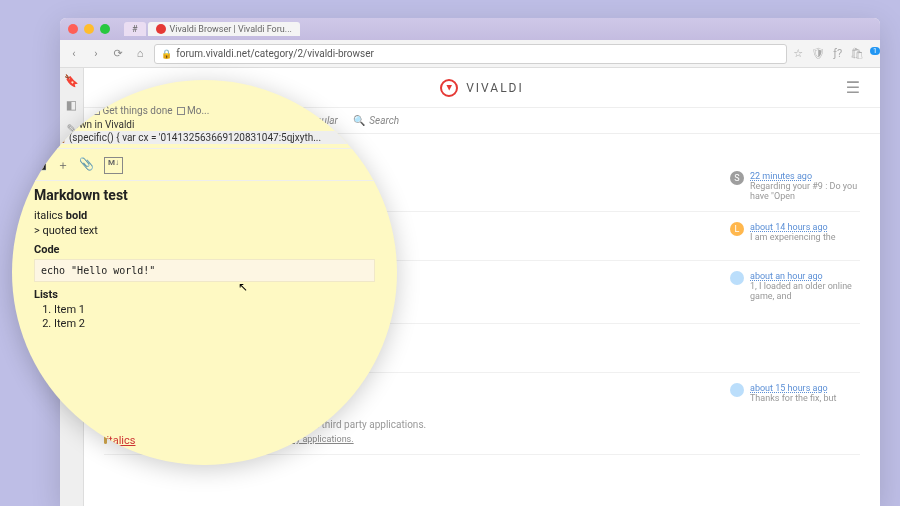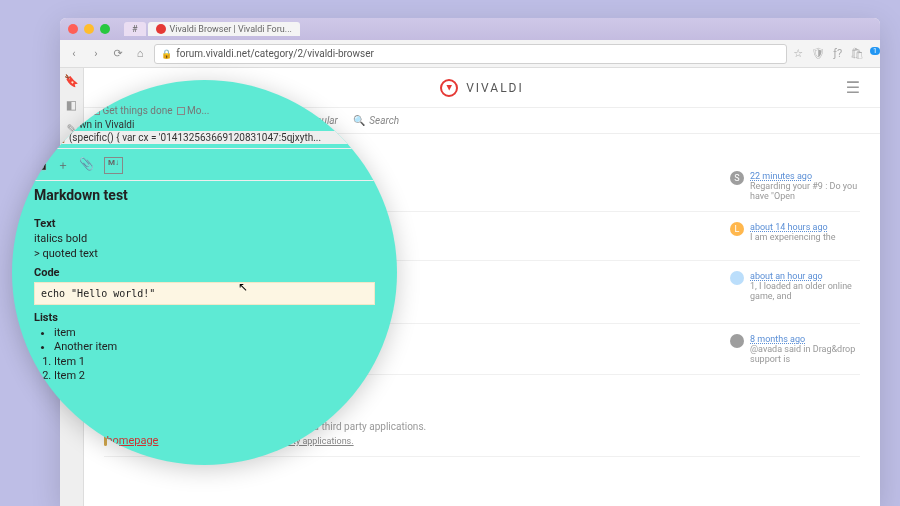--- a/index.html
+++ b/index.html
@@ -38,36 +38,36 @@
 .fsub { color:#999; font-size:10px; margin-top:2px; }
 .flinks{color:#999;font-size:9px;margin-top:4px}
 .flinks u{color:#888}
 .fside { width:130px; font-size:9px; color:#999; display:flex; gap:6px; }
 .fside .av{width:14px;height:14px;border-radius:50%;flex-shrink:0}
 .fside a{color:#5b8fd6;text-decoration:underline dotted}
 .fside .txt{color:#999}
 .staff{display:inline-block;background:#d4a94e;color:#fff;font-size:8px;padding:1px 4px;border-radius:2px;margin-top:2px}
 
 
-.circle { position:absolute; left:12px; top:80px; width:385px; height:385px; border-radius:50%; background:#5eead4; box-shadow:0 4px 24px rgba(0,0,0,.2); overflow:hidden; }
+.circle { position:absolute; left:12px; top:80px; width:385px; height:385px; border-radius:50%; background:#fef9c3; box-shadow:0 4px 24px rgba(0,0,0,.2); overflow:hidden; }
 .circ-inner { position:absolute; inset:0; padding-top:8px; }
 .notehdr { padding:0 20px 0 48px; font-size:10px; color:#555; }
 .notehdr .nt{font-weight:600;}
 .ck{display:inline-block;width:8px;height:8px;border:1px solid #888;margin:0 2px;vertical-align:middle}
 .nlist{padding:2px 20px 0 42px;font-size:10px;color:#333}
 .nlist div{padding:1px 0;white-space:nowrap;overflow:hidden;text-overflow:ellipsis}
 .nlist .sel{background:#eee}
 .ntools{padding:8px 20px 6px 20px;display:flex;gap:10px;color:#666;font-size:12px;border-top:1px solid #eee;border-bottom:1px solid #eee;margin-top:4px}
 .ntools .md{border:1px solid #888;font-size:8px;padding:0 3px;font-weight:700}
 .prev{padding:6px 22px;font-size:11px;color:#222}
-.prev h3{font-size:14px;margin-bottom:14px}
+.prev h3{font-size:14px;margin-bottom:6px}
 .prev h4{font-size:11px;margin:6px 0 2px}
 .prev p{margin:2px 0}
 .prev .it{}
-.prev .bd{font-weight:400}
+.prev .bd{font-weight:700}
 .prev code{font-family:Menlo,Consolas,monospace;font-size:10px}
 .prev .blk{background:#fdf6e3;padding:4px 6px;margin:3px 0;border:1px solid #f0e8c8}
 .prev ul,.prev ol{padding-left:20px;margin:2px 0}
 .prev li{margin:1px 0}
 .foot{position:absolute;bottom:16px;left:24px;display:flex;align-items:center;gap:6px;font-size:11px}
 .flo{width:18px;height:18px;border:2px solid #e53935;border-radius:50%;position:relative}
 .flo::after{content:"";position:absolute;inset:3px;background:#e53935;clip-path:polygon(0 0,100% 0,50% 100%)}
 .foot a{color:#c33}
 .cursor{position:absolute;left:238px;top:280px;font-size:12px;color:#000}
 </style>
@@ -168,32 +168,32 @@
   </div>
         </div>
         <div class="frow">
           <div class="bar" style="background:#e53935"></div>
   <div class="fmain">
     <div class="ftitle">..platforms</div>
 
     <div class="fsub">..cuss issues related to all platforms.</div>
 
   </div>
-  <div class="fside">
-    <div class="av" style="background:#9e9e9e;color:#fff;font-size:9px;text-align:center;line-height:14px"></div>
-    <div><a>8 months ago</a><div class="txt">@avada said in Drag&amp;drop support is</div></div>
-  </div>
         </div>
         <div class="frow">
           <div class="bar" style="background:#d4a94e"></div>
   <div class="fmain">
     <div class="ftitle">Customizations &amp; Extensions</div>
     <span class="staff">staff</span>
     <div class="fsub">Share designs, modifications, extensions and third party applications.</div>
     <div class="flinks"><u>Design, Extensions, Modifications, Third party applications.</u></div>
+  </div>
+  <div class="fside">
+    <div class="av" style="background:#bbdefb;color:#fff;font-size:9px;text-align:center;line-height:14px"></div>
+    <div><a>about 15 hours ago</a><div class="txt">Thanks for the fix, but</div></div>
   </div>
         </div>
       </div>
   </div>
 </div>
 
 <div class="circle">
   <div class="circ-inner">
     <div class="notehdr">
       <div class="nt">Notes</div>
@@ -206,36 +206,31 @@
       <div class="sel">📋 <span>(specific() { var cx = '014132563669120831047:5qjxyth...</span></div>
     </div>
     <div class="ntools">
       <span>📷</span>
       <span>＋</span>
       <span>📎</span>
       <span class="md">M↓</span>
     </div>
     <div class="prev">
       <h3>Markdown test</h3>
-      <h4>Text</h4>
       <p><span class="it">italics</span> <span class="bd">bold</span></p>
       <p>&gt; quoted text</p>
       <h4>Code</h4>
       <div class="blk"><code>echo "Hello world!"</code></div>
       <h4>Lists</h4>
-      <ul>
-        <li>item</li>
-        <li>Another item</li>
-      </ul>
       <ol>
         <li>Item 1</li>
         <li>Item 2</li>
       </ol>
     </div>
     <div class="foot">
       <div class="flo"></div>
       <span>Visit </span>
-        <a href="#">our homepage</a>
+        <a href="#">our italics</a>
     </div>
   </div>
 </div>
 
 <div class="cursor">↖</div>
 
 </body></html>

